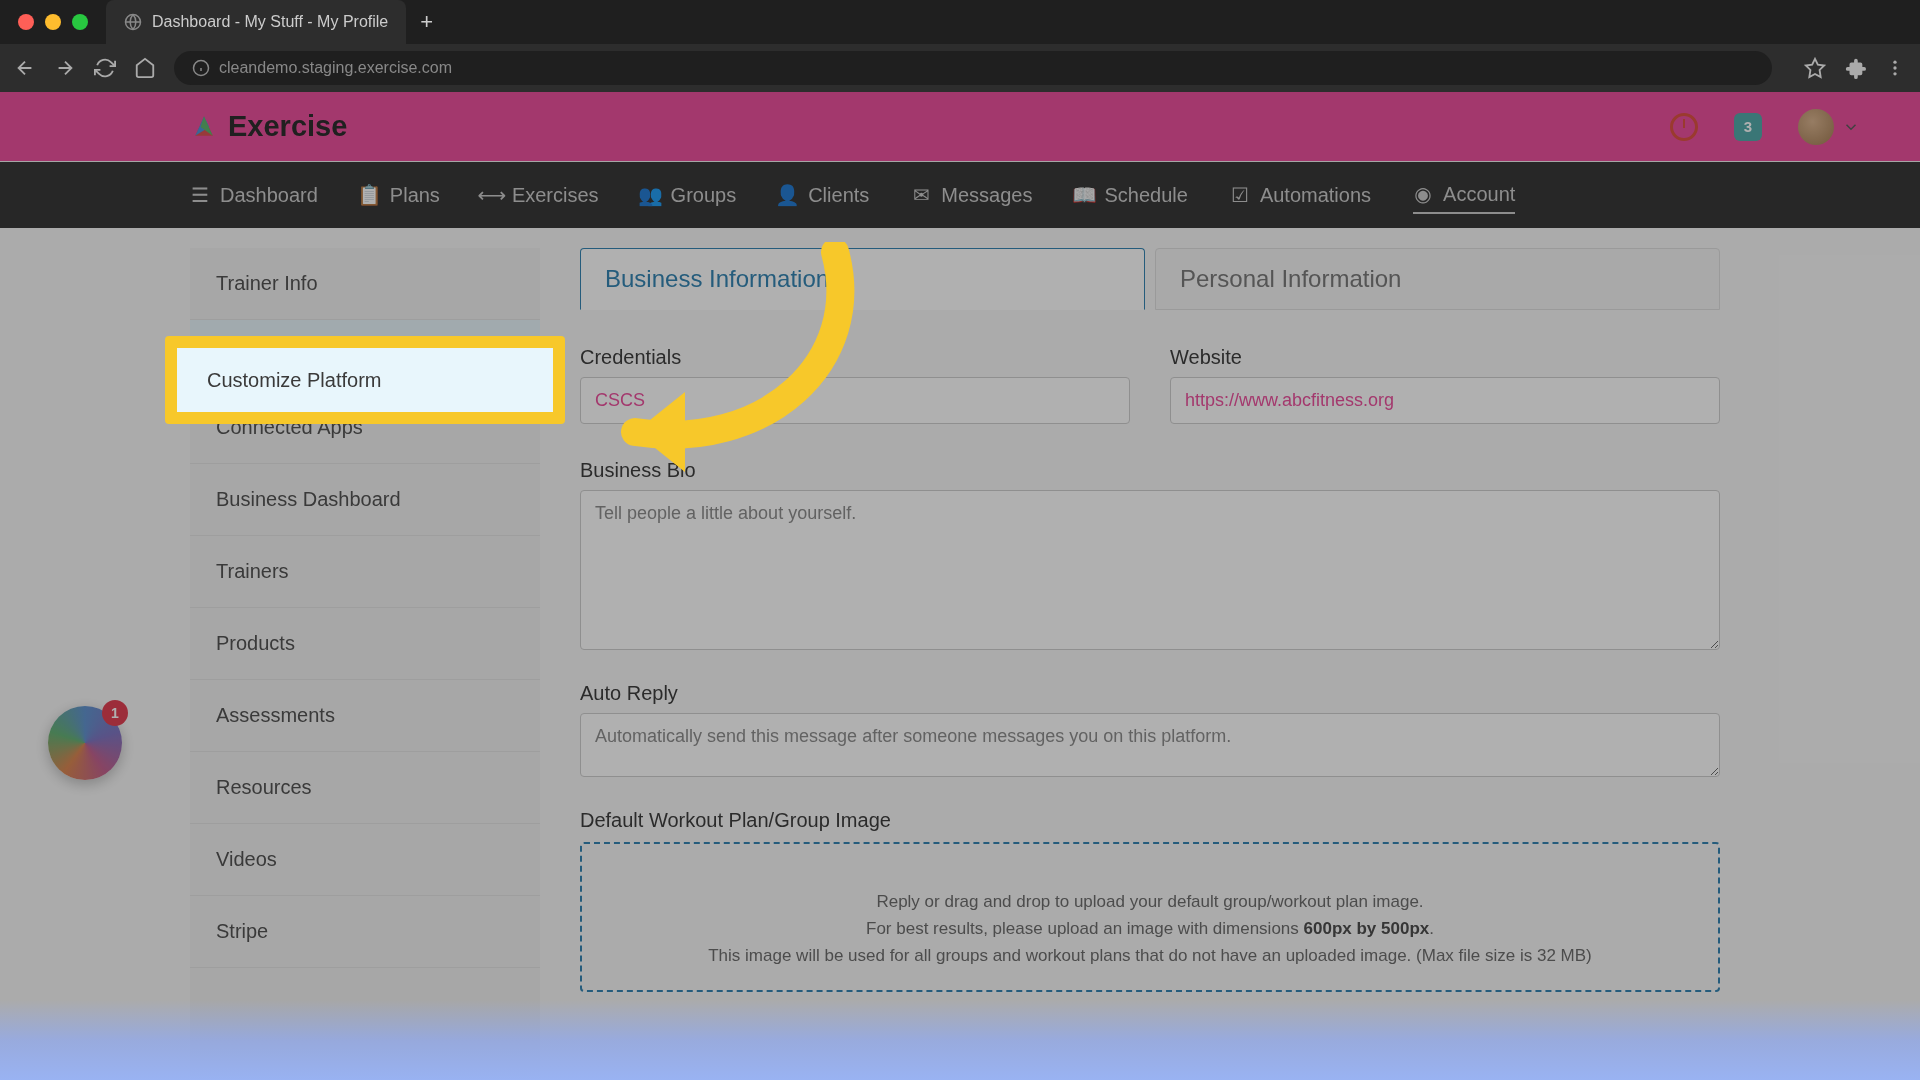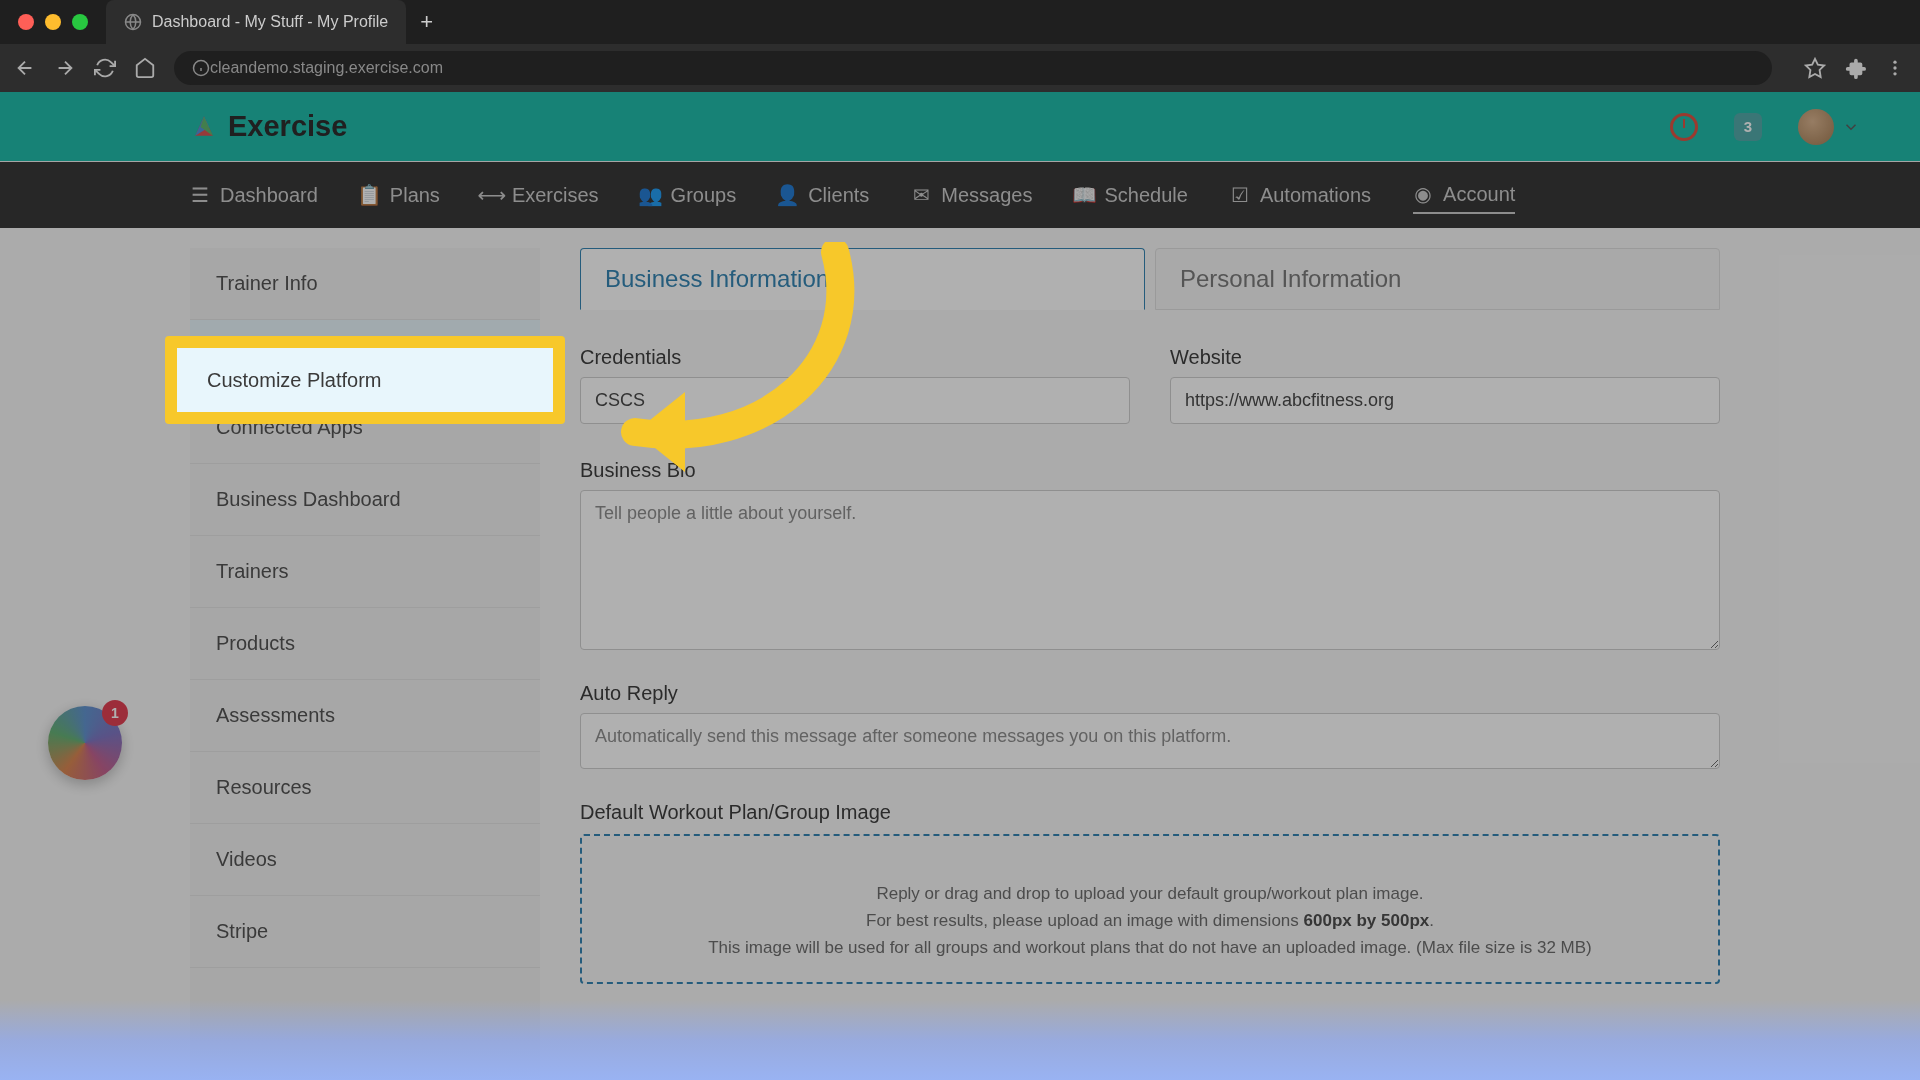--- a/index.html
+++ b/index.html
@@ -11,29 +11,29 @@
   .traffic-lights { display: flex; gap: 11px; padding: 0 18px; }
   .light { width: 16px; height: 16px; border-radius: 50%; }
   .light.red { background: #ff5f57; }
   .light.yellow { background: #febc2e; }
   .light.green { background: #28c840; }
   .tab { display: flex; align-items: center; gap: 10px; padding: 0 18px; height: 44px; background: #2d2d2d; border-radius: 8px 8px 0 0; color: #ccc; font-size: 16px; }
   .tab .globe { width: 18px; height: 18px; color: #888; }
   .newtab { color: #ccc; font-size: 22px; padding: 0 14px; cursor: pointer; }
   .addr-bar { display: flex; align-items: center; height: 48px; background: #2d2d2d; padding: 0 14px; gap: 18px; }
   .nav-icon { color: #aaa; width: 22px; height: 22px; display: flex; align-items: center; justify-content: center; cursor: pointer; }
-  .url-box { flex: 1; background: #1f1f1f; border-radius: 22px; height: 34px; display: flex; align-items: center; padding: 0 18px; color: #888; font-size: 16px; gap: 0; }
+  .url-box { flex: 1; background: #1f1f1f; border-radius: 22px; height: 34px; display: flex; align-items: center; padding: 0 18px; color: #888; font-size: 16px; gap: 9px; }
   .addr-right { display: flex; gap: 18px; align-items: center; color: #aaa; margin-left: 14px; }
   
   
   .viewport { position: relative; width: 100%; height: calc(100% - 92px); background: #f8f8f8; }
   .dim-overlay { position: absolute; inset: 0; background: rgba(30,30,30,0.35); pointer-events: none; z-index: 50; }
   
   
-  .app-header { height: 70px; background: #14b8a6; display: flex; align-items: center; padding: 0 60px 0 190px; justify-content: space-between; border-bottom: 1px solid #eee; }
+  .app-header { height: 70px; background: #ec4899; display: flex; align-items: center; padding: 0 60px 0 190px; justify-content: space-between; border-bottom: 1px solid #eee; }
   .logo-wrap { display: flex; align-items: center; gap: 10px; }
   .logo-mark { width: 28px; height: 28px; }
   .logo-text { font-size: 29px; font-weight: 700; color: #222; }
   .header-right { display: flex; align-items: center; gap: 36px; }
   .ring-icon { width: 28px; height: 28px; border: 3px solid #dd4b39; border-radius: 50%; position: relative; }
   .ring-icon::after { content: ""; position: absolute; top: 3px; left: 50%; width: 2px; height: 9px; background: #dd4b39; transform: translateX(-50%); }
   .notif-badge { width: 28px; height: 28px; border-radius: 6px; background: #4aa6a6; color: #fff; display: flex; align-items: center; justify-content: center; font-size: 15px; font-weight: 600; }
   .avatar-wrap { display: flex; align-items: center; gap: 8px; cursor: pointer; }
   .avatar { width: 36px; height: 36px; border-radius: 50%; background: radial-gradient(circle at 40% 35%, #d8b089, #a0784e); }
   .chev { color: #555; }
@@ -53,24 +53,24 @@
   .main-pane { flex: 1; max-width: 1140px; }
   .tabs-row { display: flex; gap: 10px; }
   .info-tab { flex: 1; padding: 16px 24px; font-size: 24px; border: 1px solid #ccc; border-radius: 4px 4px 0 0; cursor: pointer; }
   .info-tab.active { color: #2a7faf; border-color: #2a7faf; border-bottom: 1px solid #fff; background: #fff; }
   .info-tab.inactive { color: #737373; background: #f4f4f4; border-color: #ddd; }
   
   .form-area { padding-top: 36px; }
   .row2 { display: flex; gap: 40px; margin-bottom: 35px; }
   .field { flex: 1; }
   .field label { display: block; font-size: 20px; color: #333; margin-bottom: 8px; }
-  .field input, .field textarea { width: 100%; border: 1px solid #ccc; border-radius: 4px; padding: 12px 14px; font-size: 18px; color: #404040; font-family: inherit; resize: vertical; background: #fff; }
+  .field input, .field textarea { width: 100%; border: 1px solid #ccc; border-radius: 4px; padding: 12px 14px; font-size: 18px; color: #ec4899; font-family: inherit; resize: vertical; background: #fff; }
   .field textarea::placeholder, .field input::placeholder { color: #888; }
   .bio-ta { height: 160px; }
-  .reply-ta { height: 56px; }
+  .reply-ta { height: 64px; }
   
   .dropzone { border: 2px dashed #2a7faf; border-radius: 4px; padding: 44px 30px 20px; text-align: center; color: #666; font-size: 17px; line-height: 1.6; margin-top: 10px; }
   .dropzone b { color: #444; }
   
   
   .highlight-ring { position: absolute; z-index: 60; border: 12px solid #f7c82a; background: rgba(255,255,255,0); border-radius: 4px; pointer-events: none; }
   .highlight-inner { position: absolute; inset: 0; background: #e8f6fc; display: flex; align-items: center; padding-left: 30px; font-size: 20px; color: #3a3a3a; }
   
   
   .arrow-svg { position: absolute; z-index: 65; pointer-events: none; }

